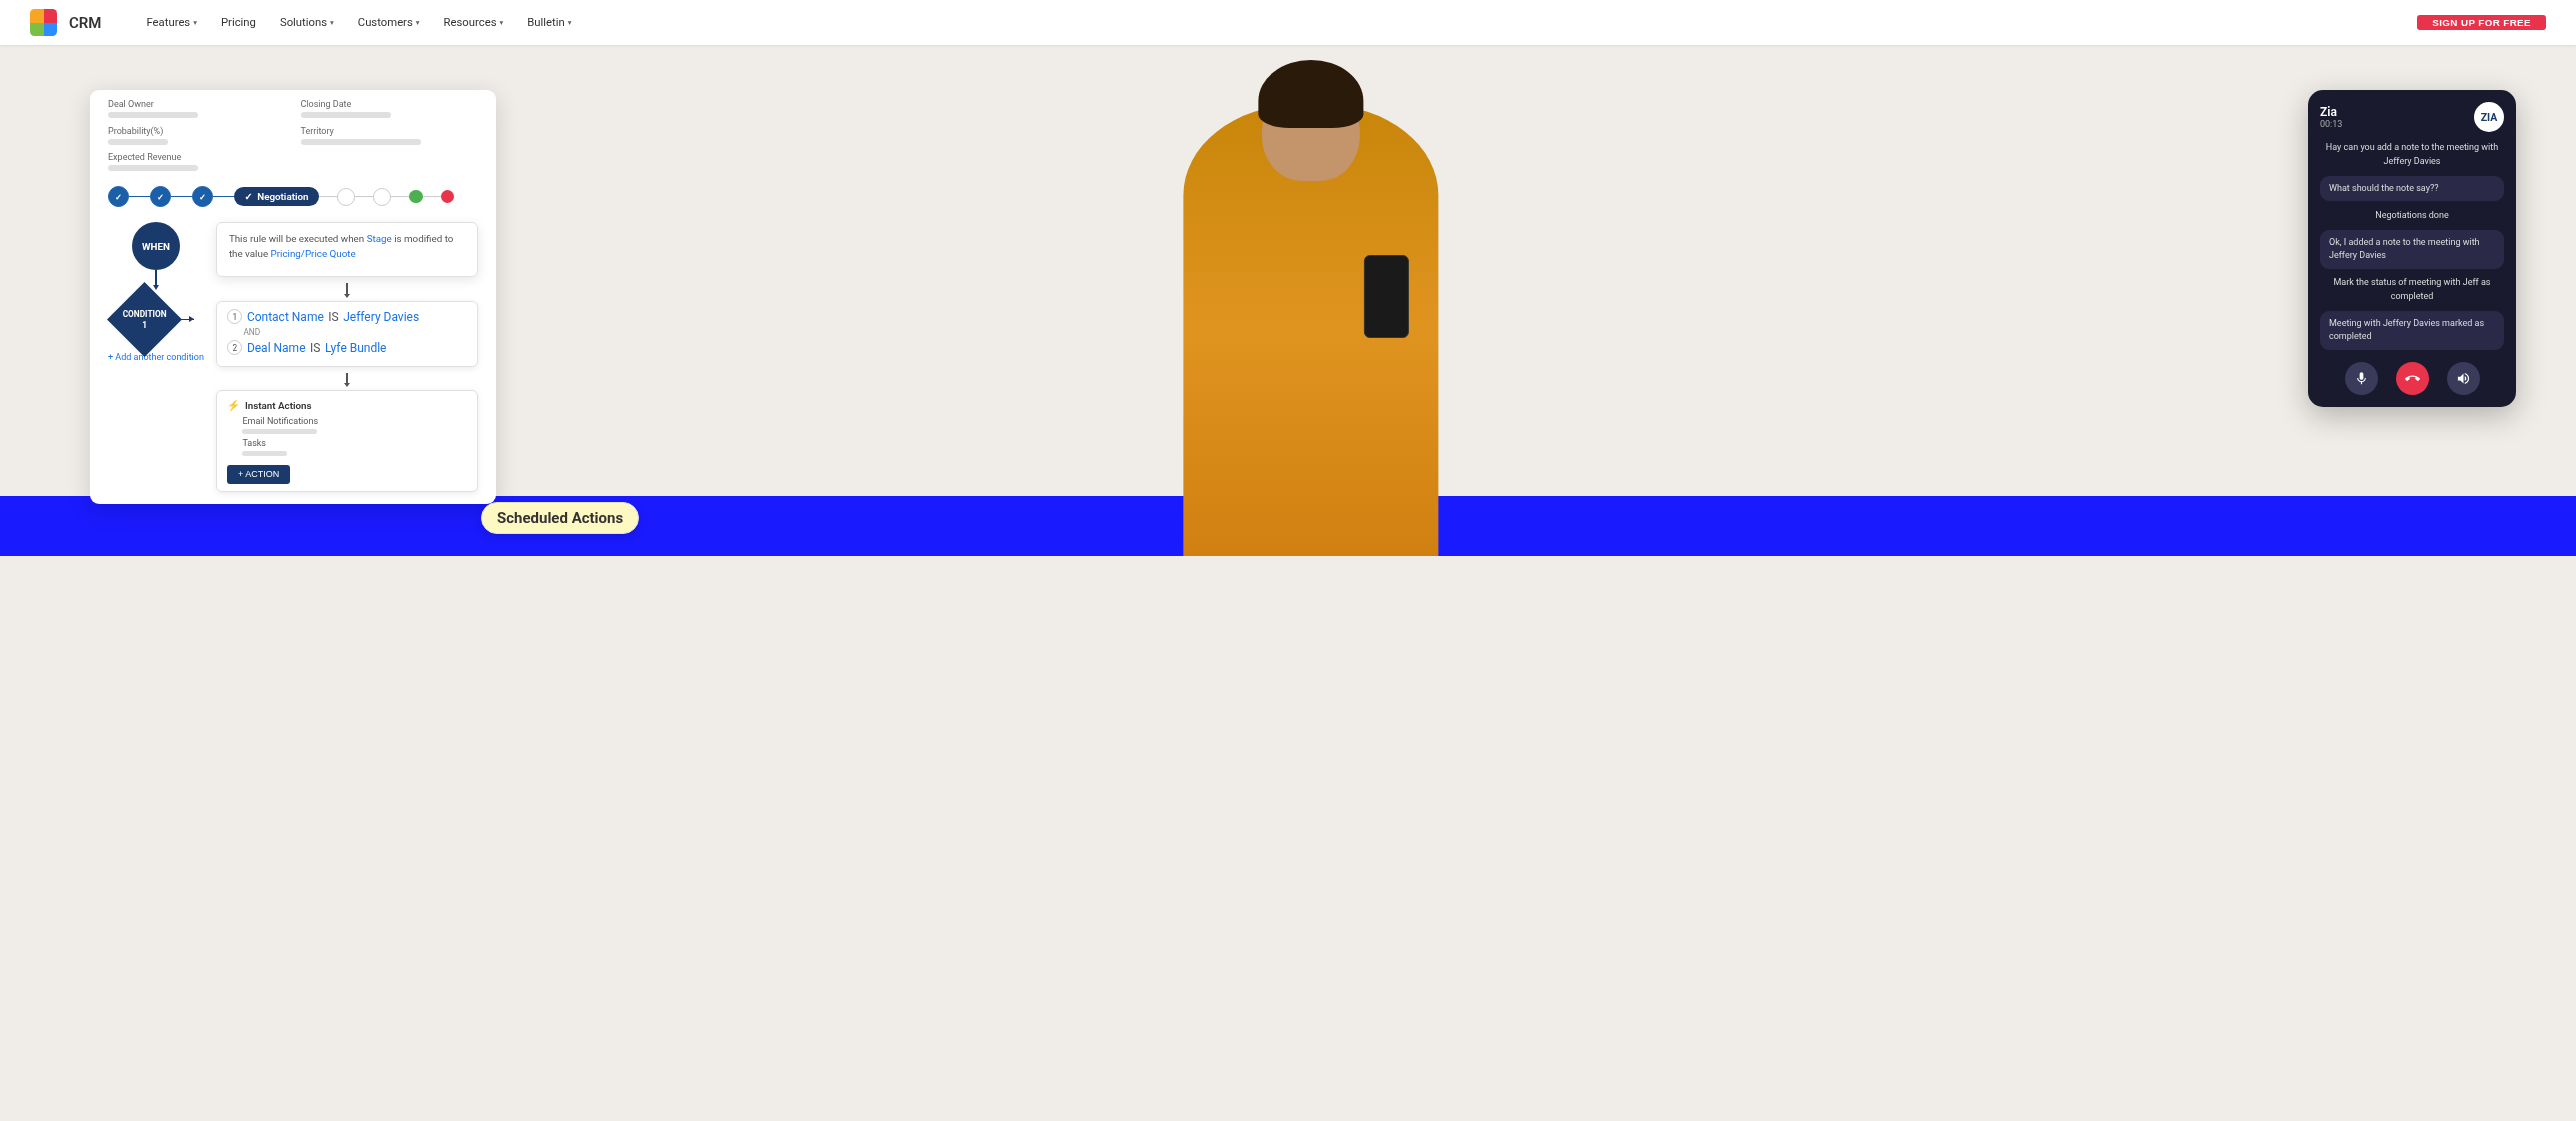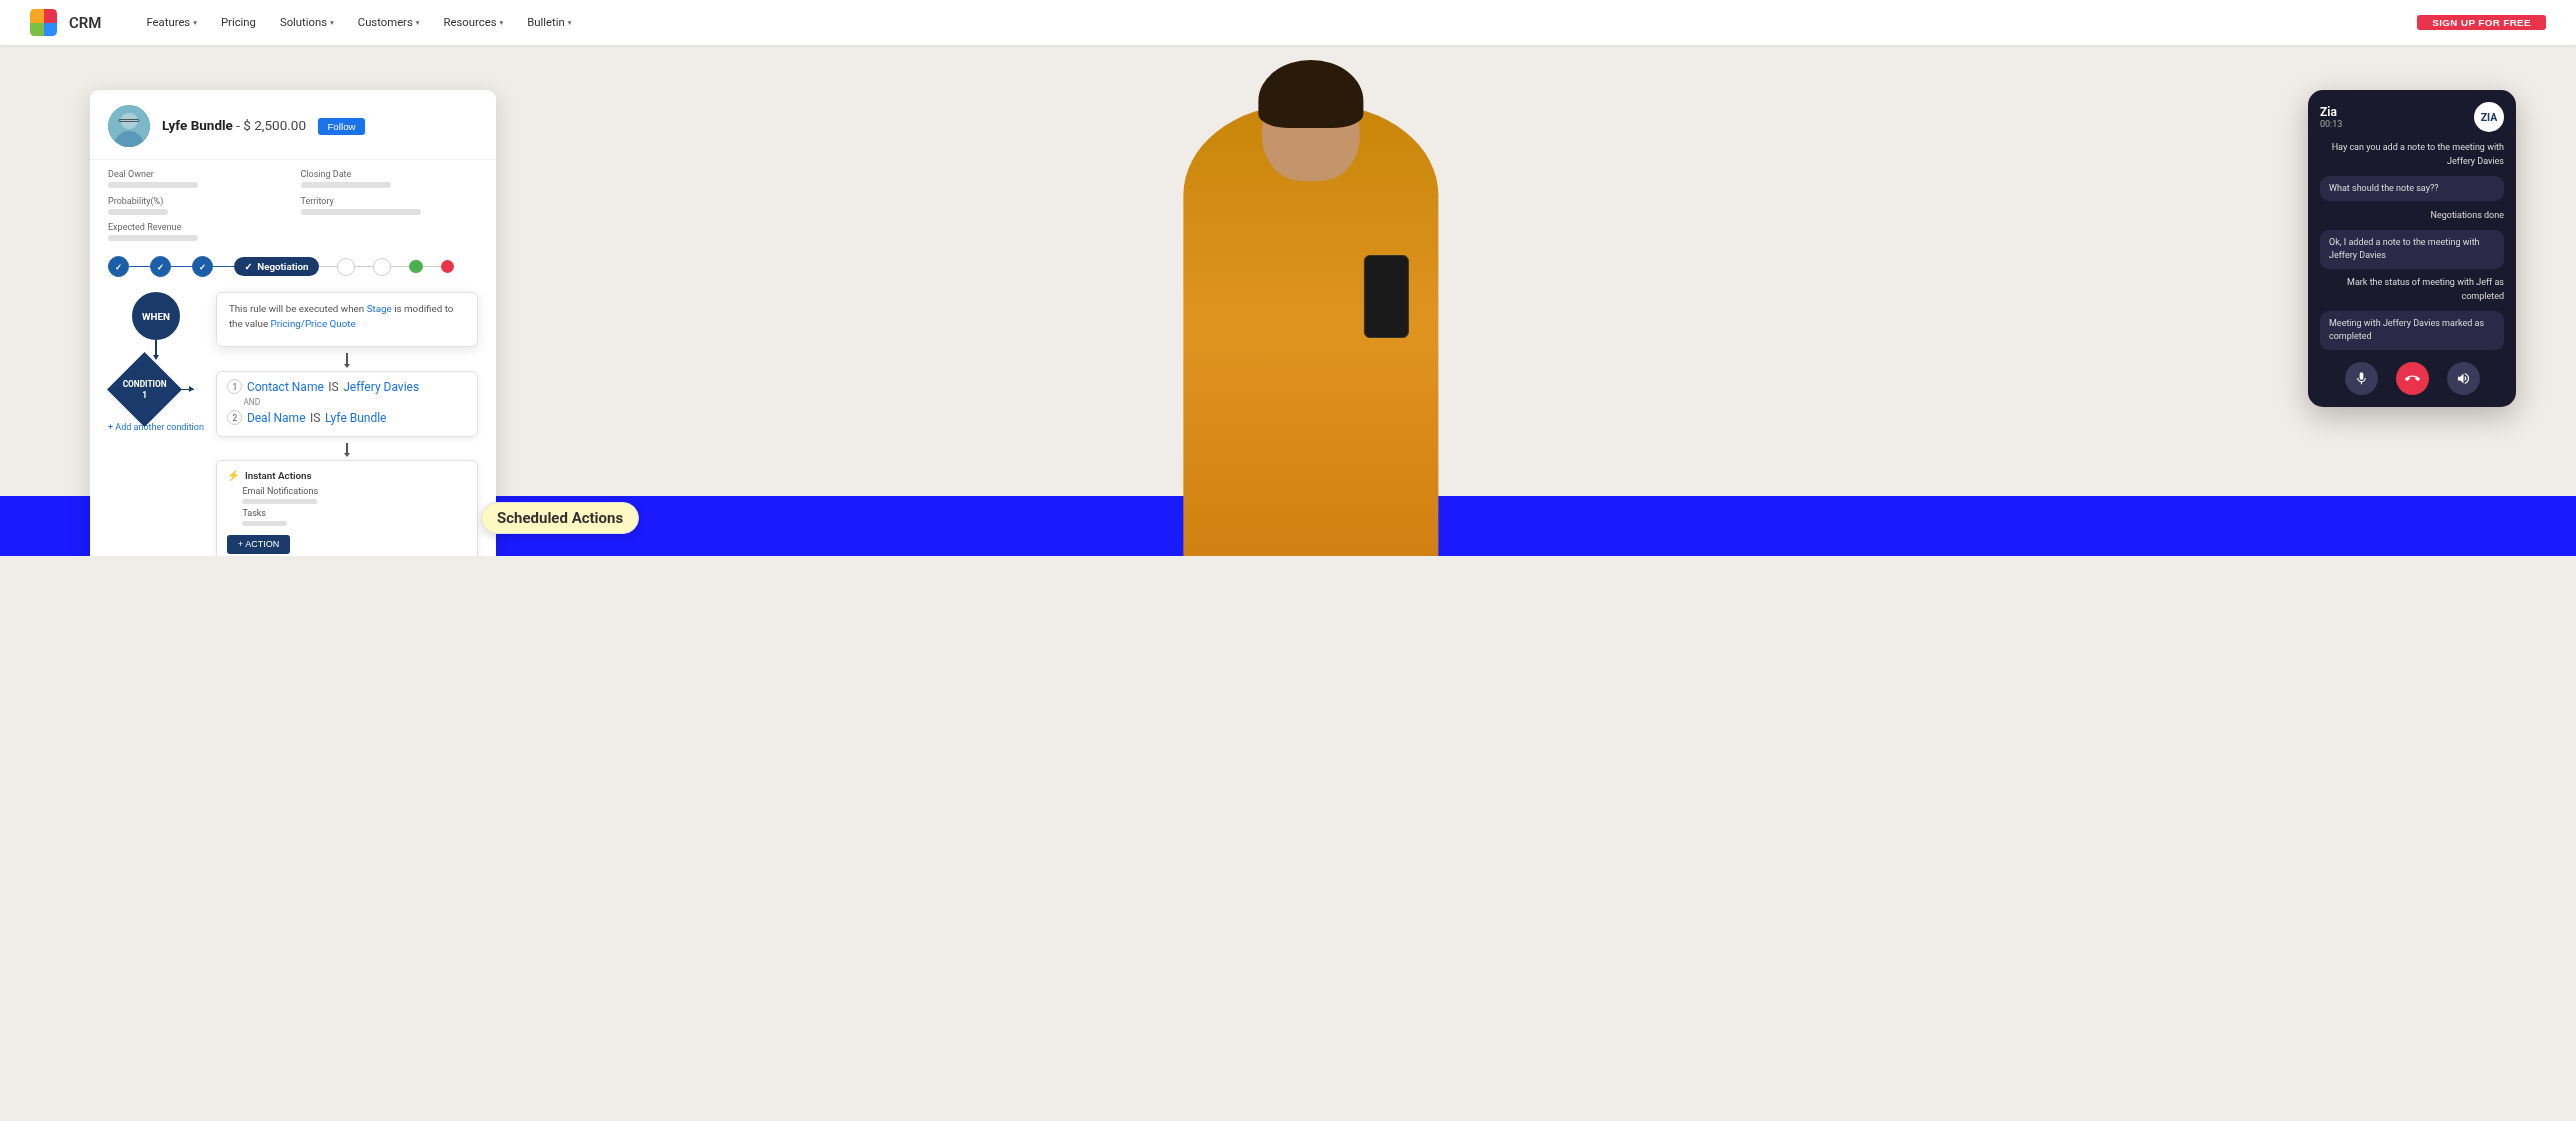--- a/index.html
+++ b/index.html
@@ -400,21 +400,21 @@
     .zia-messages {
       padding: 0 12px;
       display: flex;
       flex-direction: column;
       gap: 7.5px;
     }
     .zia-msg {
       font-size: 9px;
       line-height: 1.5;
       color: #ddd;
-      text-align: right;
+      text-align: center;
     }
     .zia-msg.zia-response {
       background: #2a2a48;
       border-radius: 9px;
       padding: 6px 9px;
       text-align: left;
     }
     .zia-controls {
       display: flex;
       justify-content: center;
@@ -565,37 +565,20 @@
         width: 45px;
         height: 83px;
         background: #1a1a1a;
         border-radius: 6px;
         border: 1.5px solid #333;
       "></div>
     </div>
 
     <div class="crm-card">
 
-      <div class="crm-card-header">
-        <div class="deal-avatar">
-          <div style="width:42px;height:42px;background:#7db8c8;border-radius:50%;position:relative;overflow:hidden;">
-            <div style="position:absolute;top:7.5px;left:50%;transform:translateX(-50%);width:16.5px;height:16.5px;background:#aacfda;border-radius:50%;"></div>
-            <div style="position:absolute;bottom:0;left:50%;transform:translateX(-50%);width:30px;height:16.5px;background:#5a9ab8;border-radius:15px 15px 0 0;"></div>
-
-            <div style="position:absolute;top:13.5px;left:50%;transform:translateX(-50%);width:21px;height:3.8px;border:1.1px solid #555;border-radius:3px;"></div>
-          </div>
-        </div>
-        <div class="deal-title-area">
-          <h2>
-            <span>Lyfe Bundle</span>
-            <span class="deal-price">- $ 2,500.00</span>
-            <button class="follow-btn">Follow</button>
-          </h2>
-        </div>
-      </div>
 
       <div class="deal-fields">
         <div class="deal-field">
           <span class="field-label">Deal Owner</span>
           <div class="field-value medium"></div>
         </div>
         <div class="deal-field">
           <span class="field-label">Closing Date</span>
           <div class="field-value medium"></div>
         </div>

